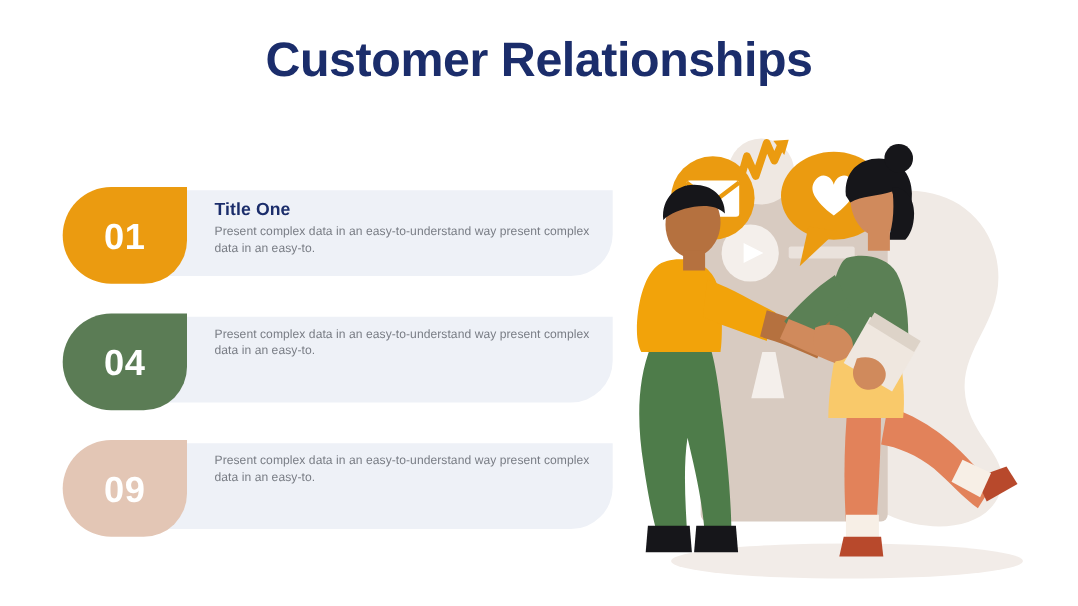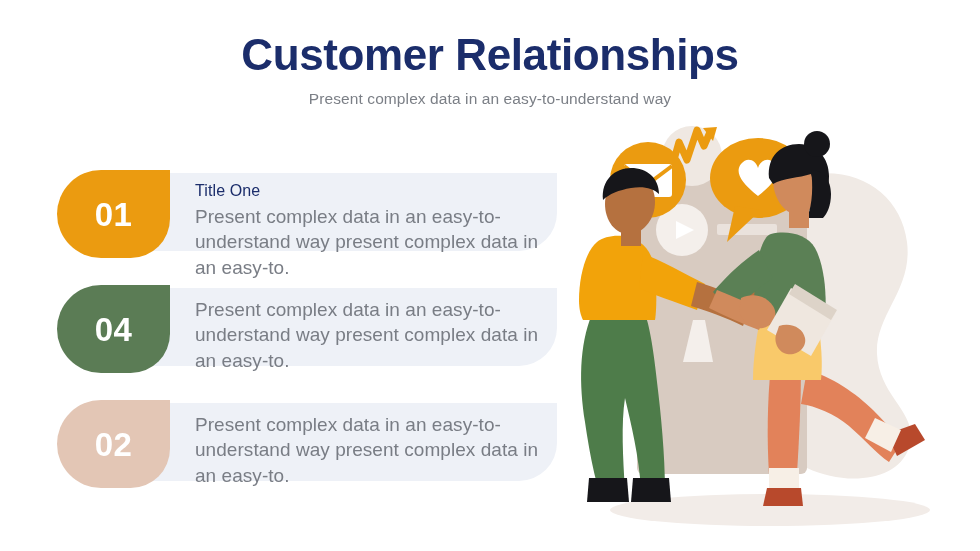--- a/index.html
+++ b/index.html
@@ -83,27 +83,27 @@
     margin-top: 0;
   }
   .item-text {
     position: absolute;
     left: 138px;
     top: 12px;
     width: 360px;
   }
   .item-title {
     font-size: 16px;
-    font-weight: normal;
+    font-weight: bold;
     color: #1b2d6b;
     margin: 0 0 4px 0;
     letter-spacing: 0.1px;
   }
   .item-desc {
-    font-size: 19px;
+    font-size: 11px;
     color: #797d85;
     line-height: 1.34;
     margin: 0;
     letter-spacing: 0.05px;
   }
 
   
   .illustration {
     position: absolute;
     left: 545px;
@@ -113,21 +113,20 @@
   }
   .illustration svg { display: block; }
 </style>
 </head>
 <body>
 
 <div class="slide">
 
   <div class="header">
     <h1 class="slide-title">Customer Relationships</h1>
-    <p class="slide-subtitle">Present complex data in an easy-to-understand way</p>
   </div>
 
   <div class="list">
 
     <div class="list-item">
       <div class="item-bar"></div>
       <div class="badge" style="background:#eb9b10;">
         <span class="badge-num">01</span>
       </div>
       <div class="item-text">
@@ -142,21 +141,21 @@
         <span class="badge-num">04</span>
       </div>
       <div class="item-text">
         <p class="item-desc">Present complex data in an easy-to-understand way present complex data in an easy-to.</p>
       </div>
     </div>
 
     <div class="list-item">
       <div class="item-bar"></div>
       <div class="badge" style="background:#e3c6b5;">
-        <span class="badge-num">02</span>
+        <span class="badge-num">09</span>
       </div>
       <div class="item-text">
         <p class="item-desc">Present complex data in an easy-to-understand way present complex data in an easy-to.</p>
       </div>
     </div>
 
   </div>
 
   <div class="illustration">
     <svg width="430" height="420" viewBox="0 0 430 420" xmlns="http://www.w3.org/2000/svg">

